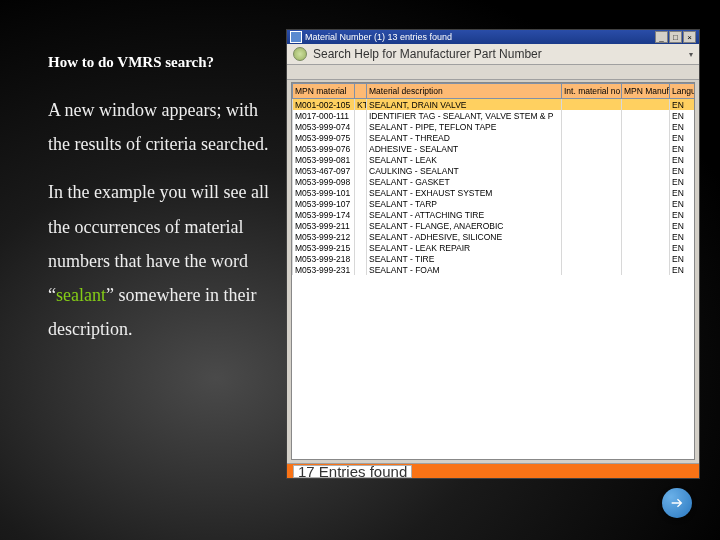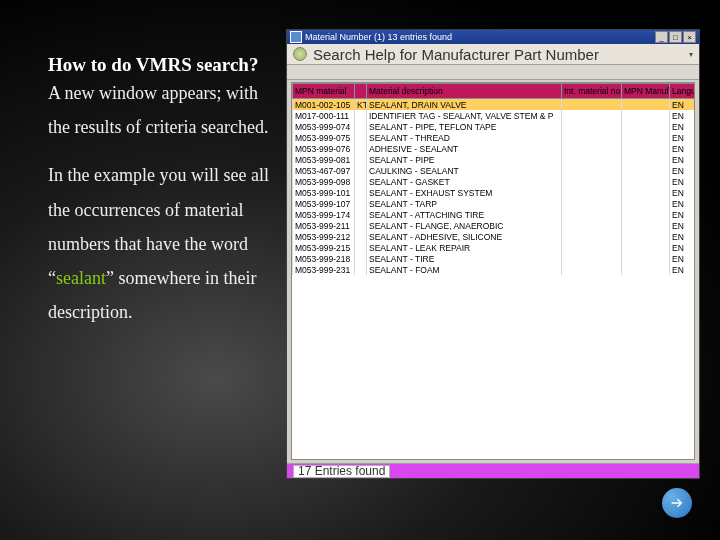--- a/index.html
+++ b/index.html
@@ -1,38 +1,38 @@
 <!DOCTYPE html>
 <html><head>
 <meta charset="utf-8">
 <style>
   html,body{margin:0;padding:0;width:720px;height:540px;overflow:hidden;font-family:Georgia,'Times New Roman',serif;}
   body{background:#000 radial-gradient(ellipse at 30% 70%, #4a4a4a 0%, #1a1a1a 40%, #000 80%);color:#fff;}
   .slide{position:relative;width:720px;height:540px;}
   .lefttext{position:absolute;left:48px;top:54px;width:230px;}
-  .heading{font-weight:bold;font-size:19px;}
+  .heading{font-weight:bold;font-size:15px;margin-bottom:22px;}
   .para{font-size:18px;line-height:1.9;color:#eee;}
   .para .hl{color:#84cc16;}
   
   .sapwin{position:absolute;left:286px;top:29px;width:412px;height:448px;background:#d4d0c8;border:1px solid #404040;font-family:Tahoma,Arial,sans-serif;font-size:9px;color:#000;}
   .titlebar{height:14px;background:linear-gradient(#2a4da8,#1a3a8a);color:#fff;display:flex;align-items:center;padding:0 3px;font-size:9px;}
   .titlebar .t{flex:1;white-space:nowrap;overflow:hidden;}
   .titlebar .btns{display:flex;gap:1px;}
   .titlebar .btns span{width:11px;height:10px;background:#d4d0c8;color:#000;display:flex;align-items:center;justify-content:center;font-size:8px;border:1px solid #808080;}
   .toolbar{height:20px;background:#e8e4dc;border-bottom:1px solid #a0a0a0;display:flex;align-items:center;padding:0 6px;gap:6px;}
   .toolbar .circ{width:12px;height:12px;border-radius:50%;border:1px solid #7a8a60;background:radial-gradient(#cde0a0,#9ab060);}
-  .toolbar .sub{font-size:15px;color:#333;}
+  .toolbar .sub{font-size:12px;color:#333;}
   .toolbar2{height:14px;background:#dcd8d0;border-bottom:1px solid #a0a0a0;}
   .tablewrap{position:absolute;left:4px;right:4px;top:52px;bottom:18px;background:#fff;border:1px solid #888;overflow:hidden;}
   table{border-collapse:collapse;width:100%;font-size:8.5px;table-layout:fixed;}
-  th{background:#be185d;border:1px solid #8090a8;padding:1px 2px;text-align:left;font-weight:normal;height:12px;white-space:nowrap;overflow:hidden;}
+  th{background:#fdba74;border:1px solid #8090a8;padding:1px 2px;text-align:left;font-weight:normal;height:12px;white-space:nowrap;overflow:hidden;}
   td{border-left:1px solid #d8d8d8;border-right:1px solid #d8d8d8;padding:0 2px;height:11px;white-space:nowrap;overflow:hidden;}
   tr.sel td{background:#ffd060;margin-left:28px;}
   col.c1{width:62px;} col.c2{width:12px;} col.c3{width:195px;} col.c4{width:60px;} col.c5{width:48px;} col.c6{width:34px;}
-  .statusbar{position:absolute;left:0;right:0;bottom:0;height:14px;background:#d946ef;border-top:1px solid #a0a0a0;display:flex;align-items:center;padding:0 6px;font-size:12px;color:#333;}
+  .statusbar{position:absolute;left:0;right:0;bottom:0;height:14px;background:#f97316;border-top:1px solid #a0a0a0;display:flex;align-items:center;padding:0 6px;font-size:15px;color:#333;}
   .statusbar .stxt{background:#fff;border:1px solid #b0b0b0;padding:0 4px;height:11px;line-height:11px;}
   
   .nextbtn{position:absolute;right:28px;bottom:22px;width:30px;height:30px;border-radius:50%;background:radial-gradient(circle at 30% 30%,#6ab0e8,#2a78c0);display:flex;align-items:center;justify-content:center;box-shadow:0 2px 4px rgba(0,0,0,.5);cursor:pointer;}
   .nextbtn svg{width:16px;height:16px;fill:#fff;}
 </style>
 </head>
 <body>
 
 <div class="slide">
   <div class="lefttext">
@@ -119,21 +119,21 @@
               <td>M053-999-076</td>
               <td></td>
               <td>ADHESIVE - SEALANT</td>
               <td></td>
               <td></td>
               <td>EN</td>
             </tr>
             <tr>
               <td>M053-999-081</td>
               <td></td>
-              <td>SEALANT - PIPE</td>
+              <td>SEALANT - LEAK</td>
               <td></td>
               <td></td>
               <td>EN</td>
             </tr>
             <tr>
               <td>M053-467-097</td>
               <td></td>
               <td>CAULKING - SEALANT</td>
               <td></td>
               <td></td>

